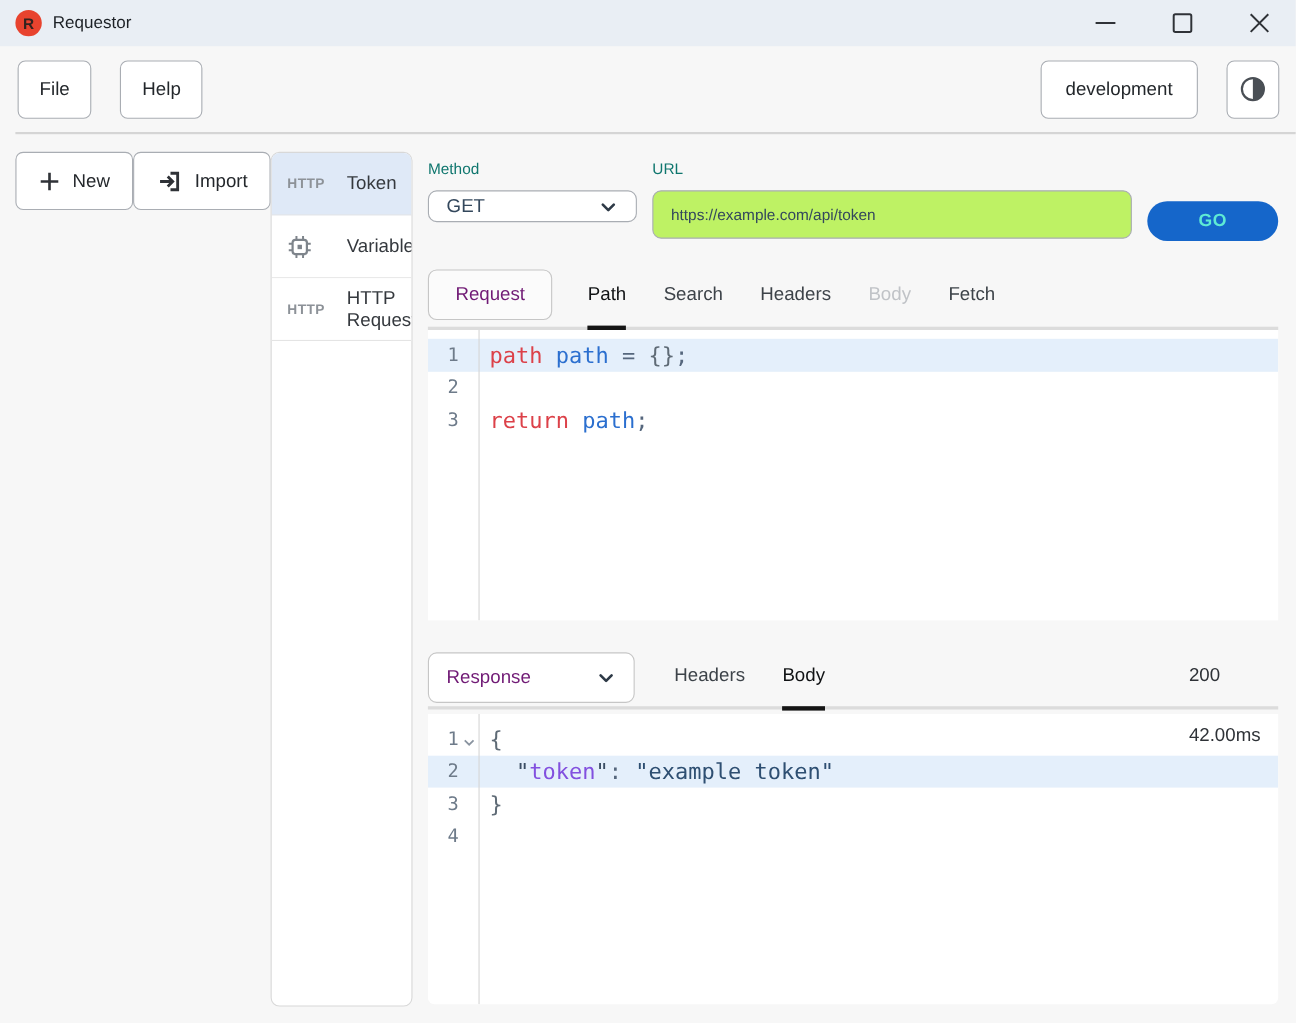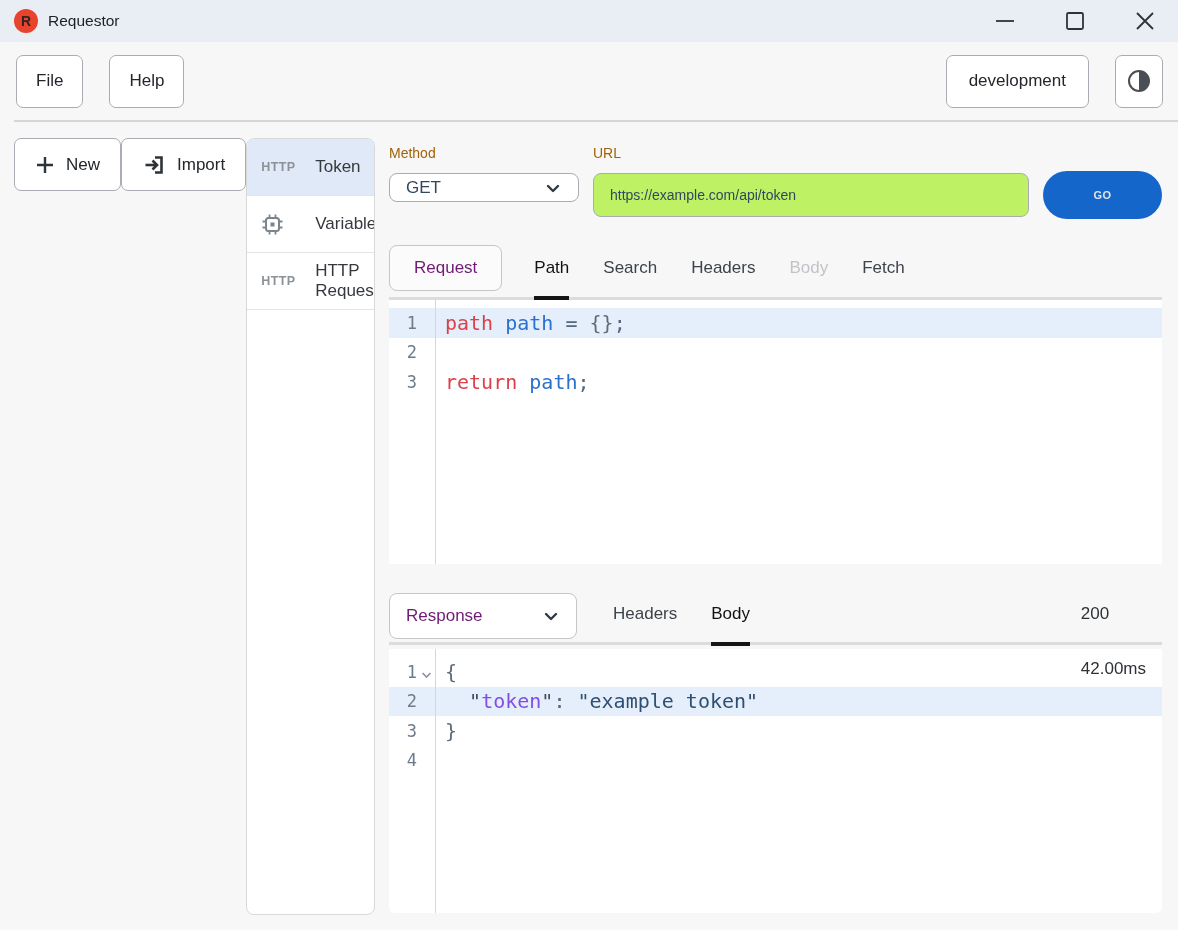--- a/index.html
+++ b/index.html
@@ -61,36 +61,36 @@
   }
   .list-item.selected { background:var(--selected-item-bg,#dfe9f7); }
   .item-icon-slot { width:54px; flex:0 0 auto; display:flex; align-items:center; }
   .http-badge { font-size:12.5px; font-weight:bold; color:#8d9298; letter-spacing:0.4px; }
   .chip-icon { color:#7e848b; }
 
   
   .main { flex:1; display:flex; flex-direction:column; min-width:0; }
 
   .request-bar { display:flex; gap:14px; margin-top:7px; }
-  .field label { display:block; font-size:14px; color:#a16207; margin-bottom:12px; }
+  .field label { display:block; font-size:14px; color:#0f766e; margin-bottom:12px; }
   .control {
     height:29px; background:#ffffff; border:1px solid #a9adb3; border-radius:8px;
     display:flex; align-items:center; font-size:17px; color:#33475c; padding:0 16px;
   }
   .method-field { width:190px; flex:0 0 auto; }
   .select-control { justify-content:space-between; cursor:pointer; }
   .url-field { flex:1; min-width:0; }
   .url-input {
     width:100%; height:44px; background:#bef264; border:1px solid #a9adb3; border-radius:8px;
     font-family:inherit; font-size:14px; color:#33475c; padding:0 16px; outline:none;
   }
   .go-btn {
-    width:119px; height:48px; border-radius:24px; border:none; cursor:pointer;
-    background:var(--accent-blue,#1566ca); color:#e5e5e5; font-family:inherit;
-    font-weight:bold; font-size:11px; letter-spacing:0.5px;
+    width:119px; height:36px; border-radius:24px; border:none; cursor:pointer;
+    background:var(--accent-blue,#1566ca); color:#5eead4; font-family:inherit;
+    font-weight:bold; font-size:16px; letter-spacing:0.5px;
     align-self:flex-end; margin-bottom:-2px; flex:0 0 auto;
   }
 
   
   .tabs-row { position:relative; display:flex; align-items:flex-start; margin-top:28px; height:55px; flex:0 0 auto; }
   .tabs-row::after { content:""; position:absolute; left:0; right:0; bottom:0; height:3px; background:#dcdcdc; }
   .panel-btn {
     height:46px; padding:0 24px; border:1px solid #c6c6c6; border-radius:8px; background:#fbfbfb;
     font-family:inherit; font-size:17px; color:#701a75; cursor:pointer; margin-right:32px; z-index:1;
   }

